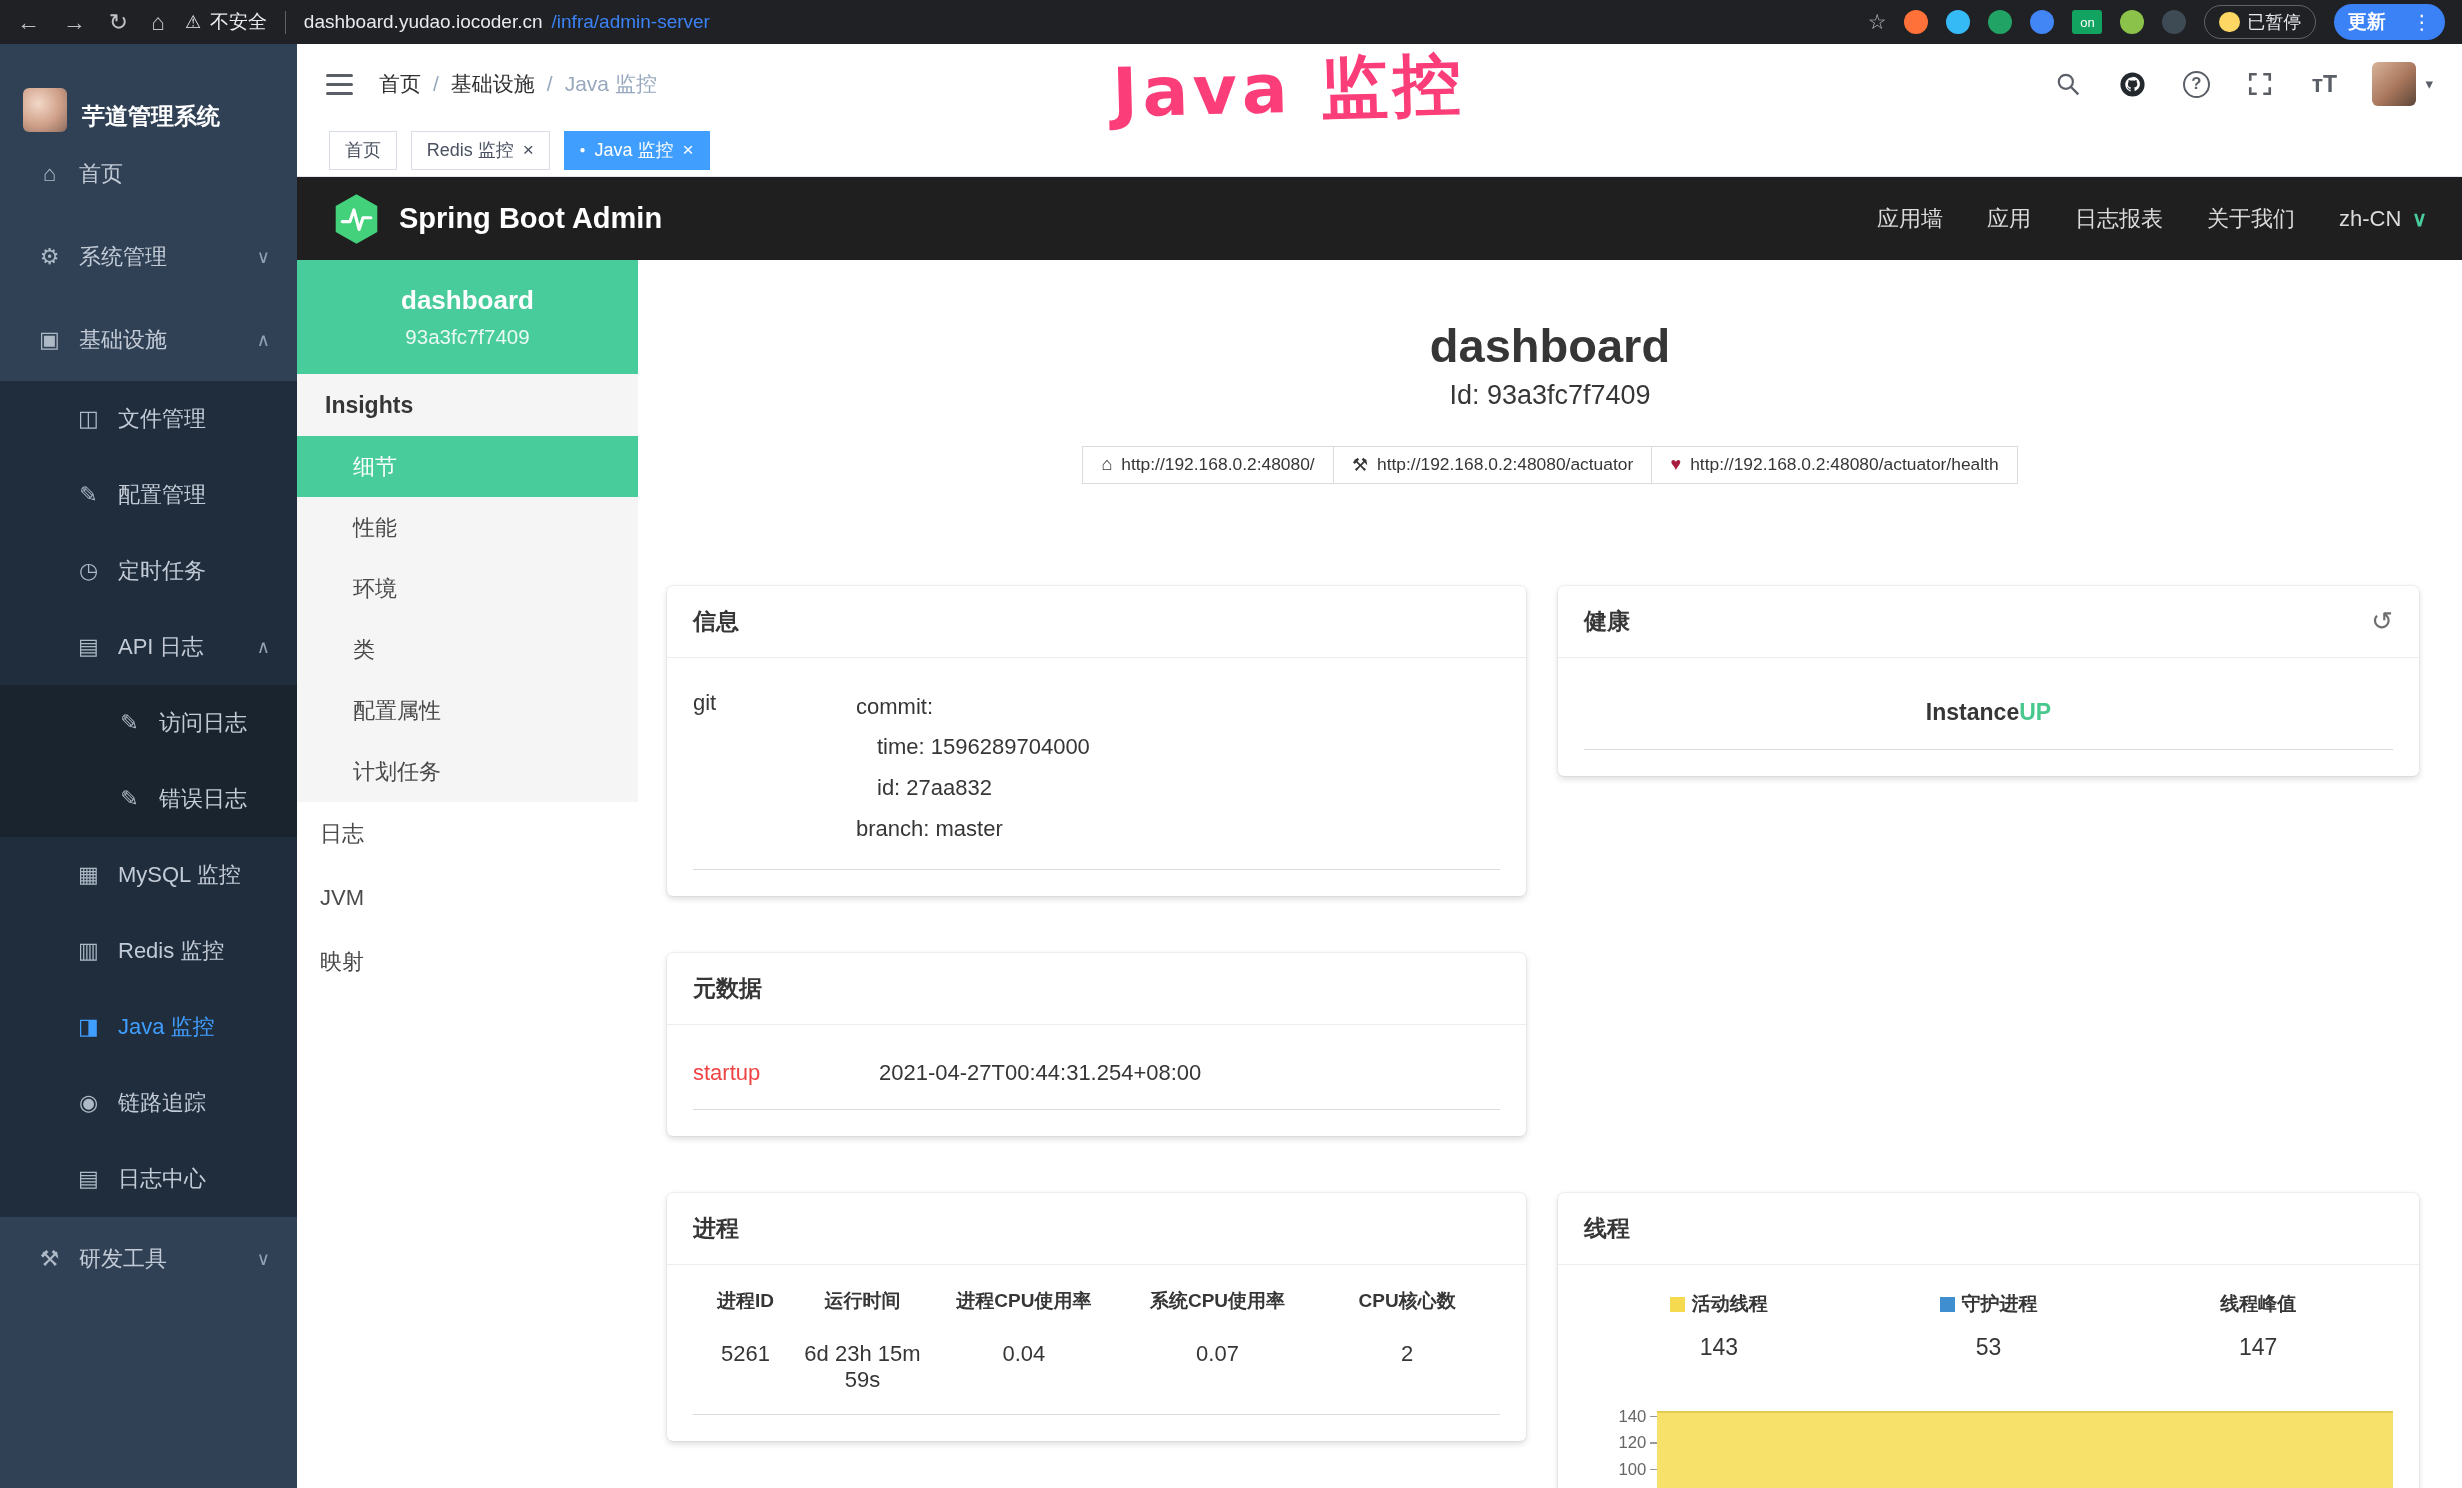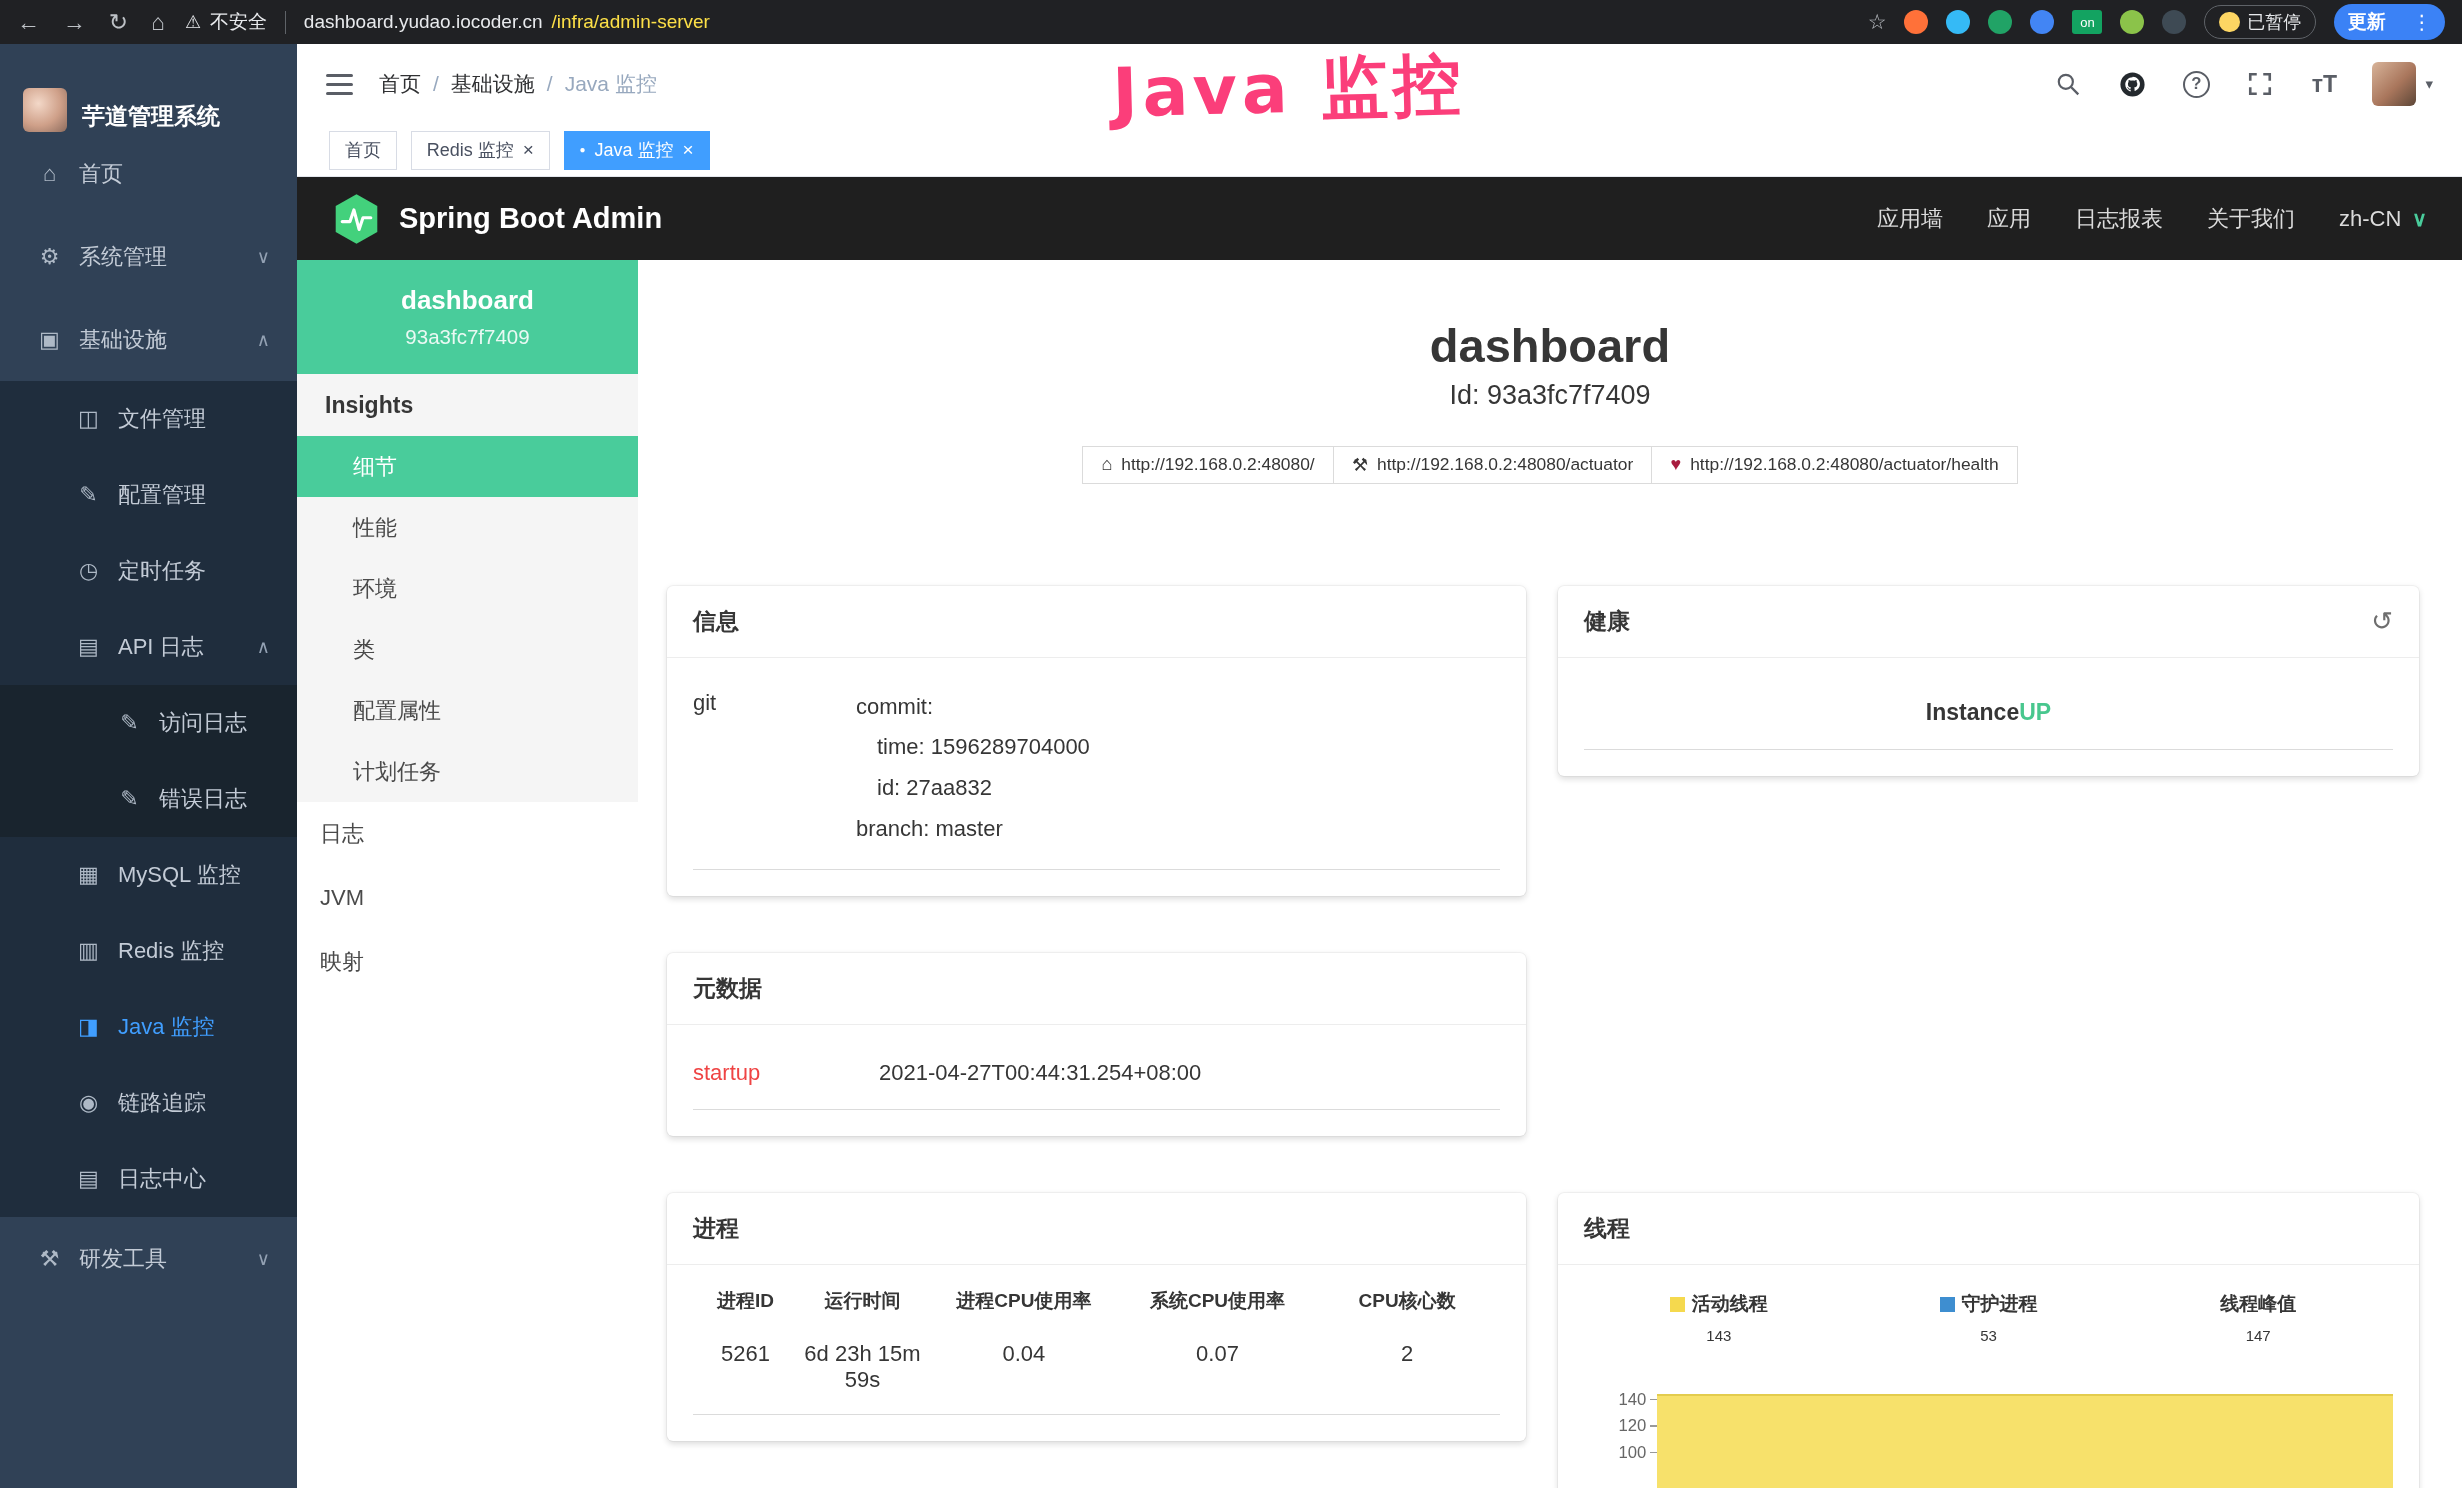--- a/index.html
+++ b/index.html
@@ -8,21 +8,21 @@
 
   
   .browser-bar { height:44px; background:#202124; display:flex; align-items:center;
     padding:0 16.7px; color:#e8eaed; }
   .nav-ctrls { display:flex; align-items:center; gap:23px; font-size:23px; color:#bdc1c6; margin-right:20px; }
   .bicon { cursor:pointer; }
   .addr { display:flex; align-items:center; gap:9px; font-size:19px; }
   .warn-glyph { font-size:18px; color:#e8eaed; }
   .addr-sep { width:0.8px; height:23px; background:#5f6368; margin:0 9px; }
   .url-domain { color:#e8eaed; }
-  .url-path { color:#fde047; }
+  .url-path { color:#3b82f6; }
   .browser-right { margin-left:auto; display:flex; align-items:center; gap:18px; }
   .star { font-size:21px; color:#bdc1c6; }
   .ext-icon { width:24px; height:24px; border-radius:50%; display:flex; align-items:center;
     justify-content:center; font-size:13px; color:#fff; }
   .ext1{background:#ff7139;} .ext2{background:#35baf6;} .ext3{background:#21a366;}
   .ext4{background:#4285f4;} .ext5{background:#13a361; border-radius:3px; width:30px;}
   .ext6{background:#8bc34a;} .ext7{background:#3e4a54;}
   .paused-pill { display:flex; align-items:center; gap:7.6px; border:0.8px solid #5f6368;
     border-radius:20px; padding:3.8px 13.7px; font-size:18px; color:#e8eaed; }
   .emoji-face { width:20.5px; height:20.5px; border-radius:50%; background:#fdd663; }
@@ -148,21 +148,21 @@
   .p-head { font-size:19px; font-weight:bold; color:#363636; }
   .p-val { font-size:22px; color:#363636; margin-top:27px; padding-bottom:21px;
     border-bottom:0.8px solid #dbdbdb; }
 
   .legend { display:grid; grid-template-columns:repeat(3,1fr); text-align:center; padding-top:3px; }
   .legend-label { display:flex; align-items:center; justify-content:center; gap:6.8px;
     font-size:19px; font-weight:bold; color:#363636; }
   .sq { width:15px; height:15px; display:inline-block; }
   .sq-yellow { background:#f5d94e; }
   .sq-blue { background:#3e8ed0; }
-  .legend-value { font-size:15px; color:#363636; margin-top:10px; }
+  .legend-value { font-size:23px; color:#363636; margin-top:17px; }
   .chart { display:flex; margin-top:42px; }
   .yaxis { width:73px; display:flex; flex-direction:column; align-items:flex-end; }
   .ytick { height:26.5px; display:flex; align-items:center; justify-content:flex-end; gap:3.8px;
     font-size:16.7px; color:#666; width:100%; }
   .tickmark { width:6.8px; height:1.5px; background:#999; display:inline-block; }
   .plot { flex:1; position:relative; height:174px; }
   .area-yellow { position:absolute; left:0; right:0; top:7.6px; bottom:0;
     background:#f7e16b; border-top:2.3px solid #e3cc4e; }
 </style>
 </head>

